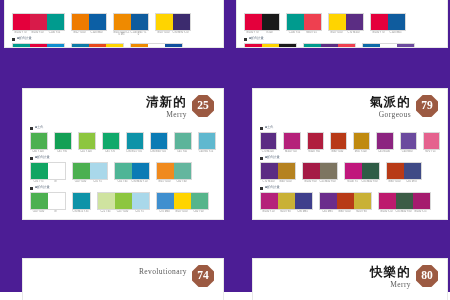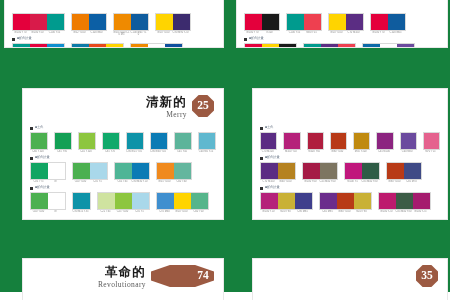--- a/index.html
+++ b/index.html
@@ -9,21 +9,21 @@
     height: 300px;
     background: #ffffff;
     font-family: "Liberation Sans", sans-serif;
     overflow: hidden;
   }
 
   #page {
     position: relative;
     width: 450px;
     height: 292px;
-    background: #15803d;
+    background: #4c1d95;
   }
 
   
   .card {
     position: absolute;
     background: #ffffff;
     box-sizing: border-box;
     overflow: hidden;
   }
   .card-inner {
@@ -504,20 +504,27 @@
                 <div class="code" style="width: 17px;">M10 Y100</div>
                 <div class="code" style="width: 17px;">C60 Y50</div>
               </div>
             </div>
           </div>
         </div>
       </div>
     </div>
     <div class="card" style="left: 252px; top: 88px; width: 196px; height: 132px;">
       <div class="card-inner">
+        <div class="card-head">
+          <div class="head-text">
+            <div class="title-cn">氣派的</div>
+            <div class="title-en">Gorgeous</div>
+          </div>
+          <div class="badge" style="background: rgb(156, 90, 66);">79</div>
+        </div>
         <div class="row" style="top: 36px;">
           <div class="row-label">
             <span class="bullet"></span>
             <span class="lbl">■主色</span>
           </div>
           <div class="groups">
             <div class="group">
               <div class="chips">
                 <div class="chip" title="C70 M100" style="background: rgb(91, 45, 131); width: 15.25px;"></div>
               </div>
@@ -686,27 +693,30 @@
               </div>
             </div>
           </div>
         </div>
       </div>
     </div>
     <div class="card clip-bottom" style="left: 22px; top: 258px; width: 202px; height: 132px;">
       <div class="card-inner">
         <div class="card-head">
           <div class="head-text">
-            <div class="title-cn">革命的</div>
             <div class="title-en">Revolutionary</div>
           </div>
-          <div class="badge" style="background: rgb(156, 90, 66); padding-left: 41px;">74</div>
+          <div class="badge" style="background: rgb(156, 90, 66);">74</div>
         </div>
       </div>
     </div>
     <div class="card clip-bottom" style="left: 252px; top: 258px; width: 196px; height: 132px;">
       <div class="card-inner">
         <div class="card-head">
-          <div class="badge" style="background: rgb(156, 90, 66);">35</div>
+          <div class="head-text">
+            <div class="title-cn">快樂的</div>
+            <div class="title-en">Merry</div>
+          </div>
+          <div class="badge" style="background: rgb(156, 90, 66);">80</div>
         </div>
       </div>
     </div>
   </div>
 
 </body></html>

